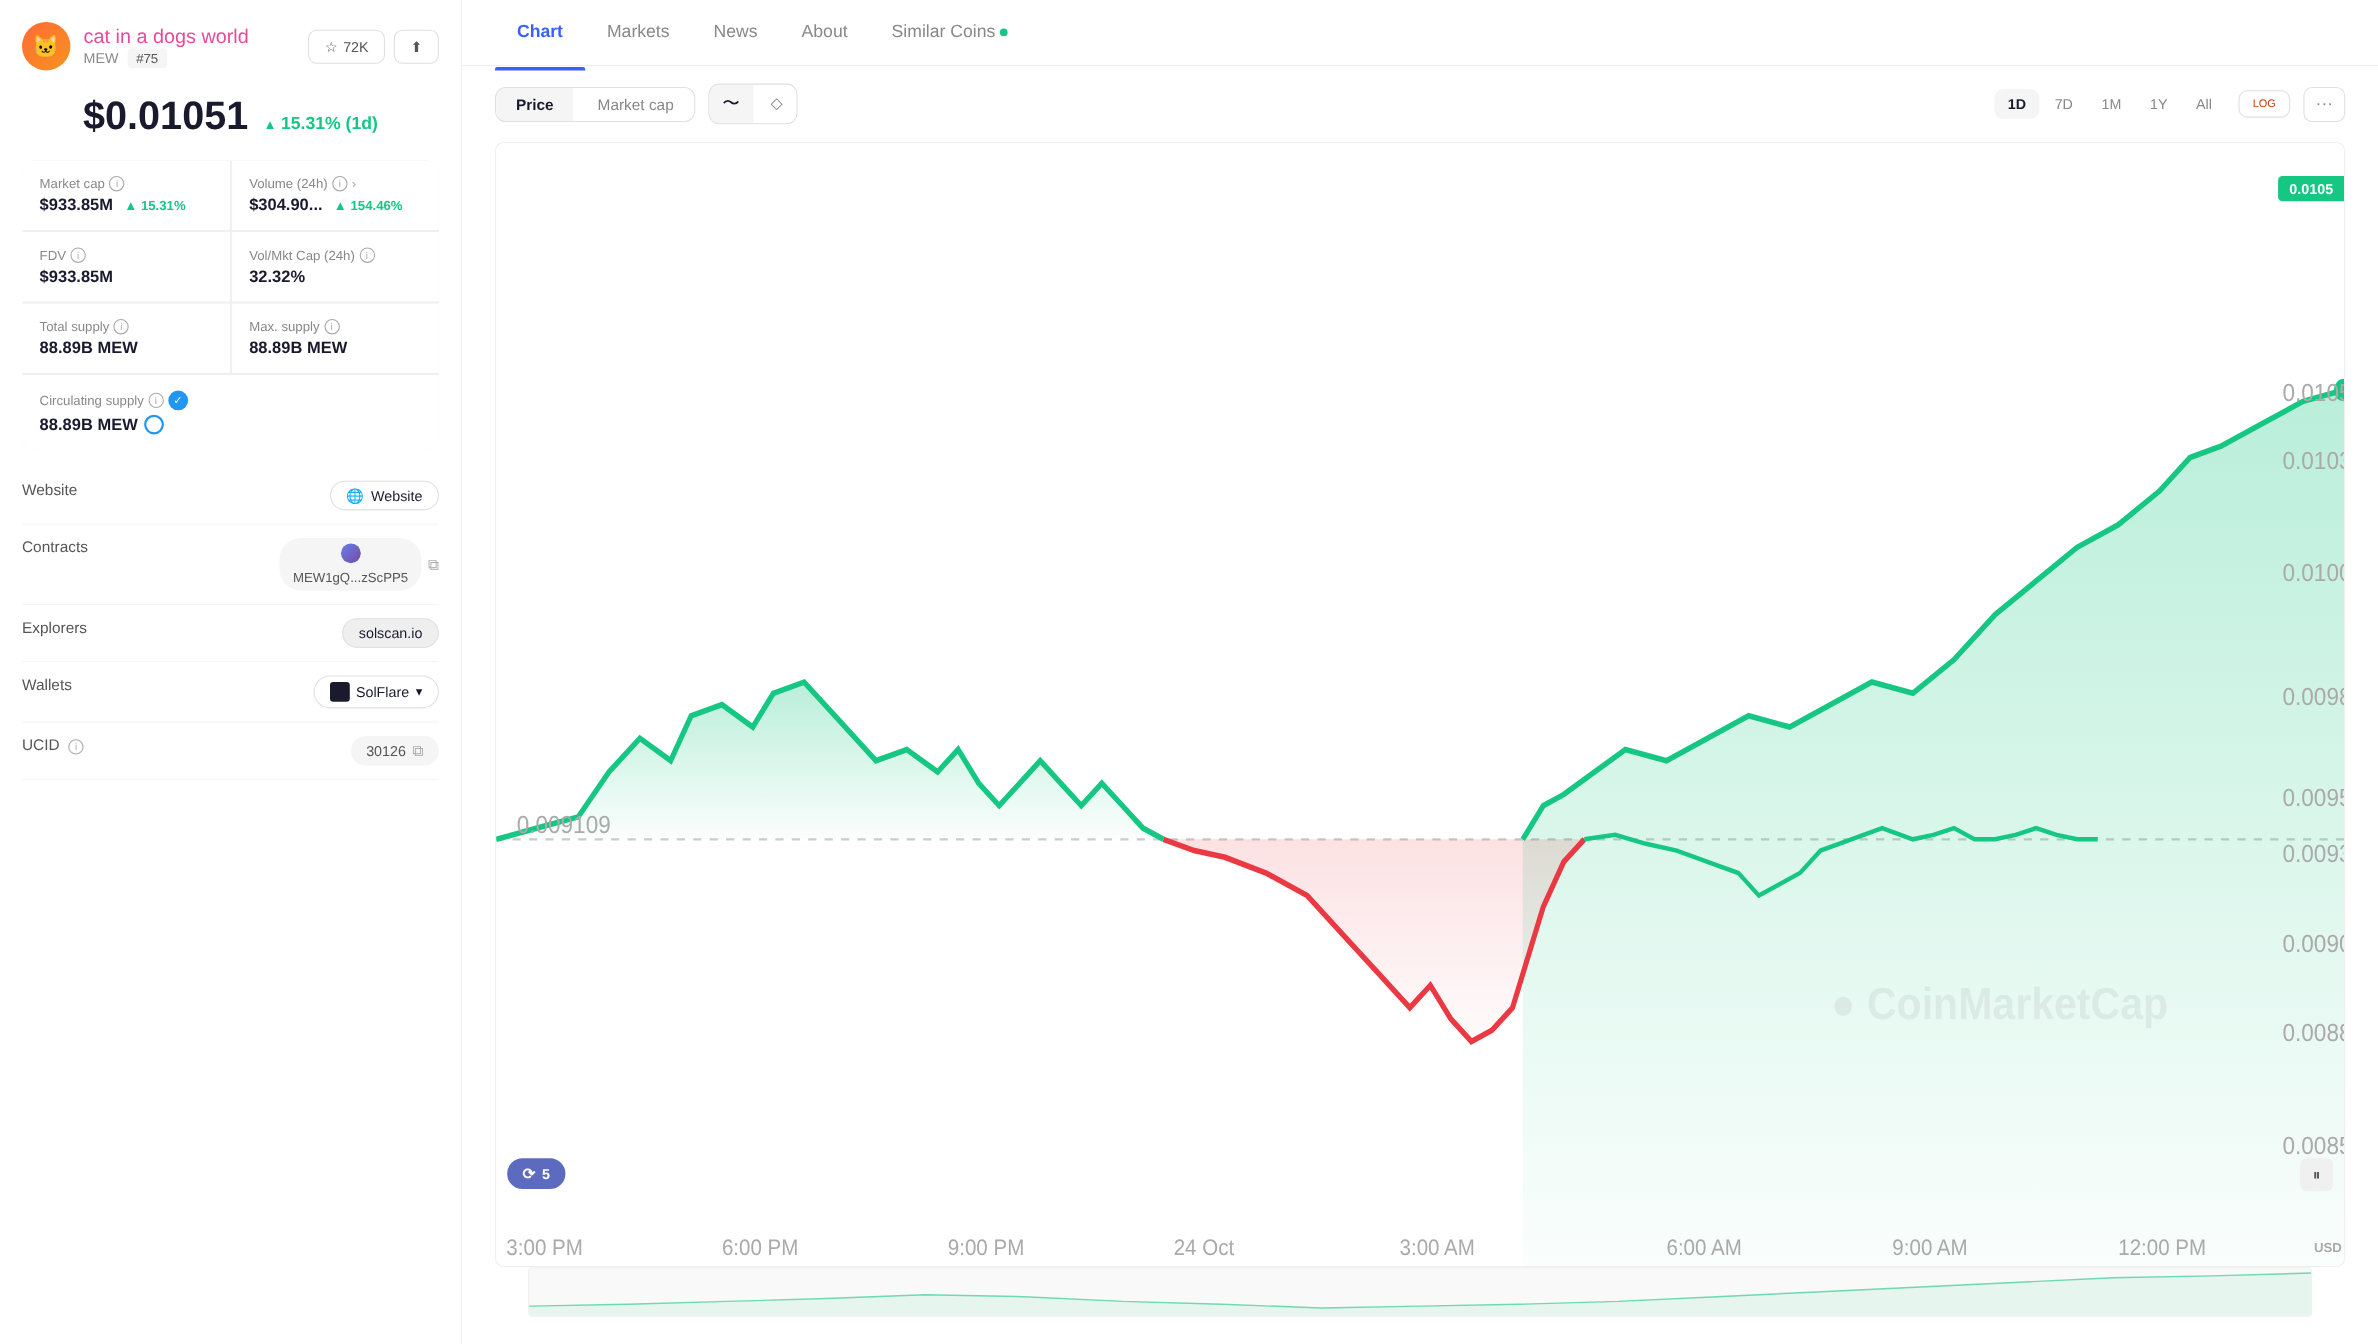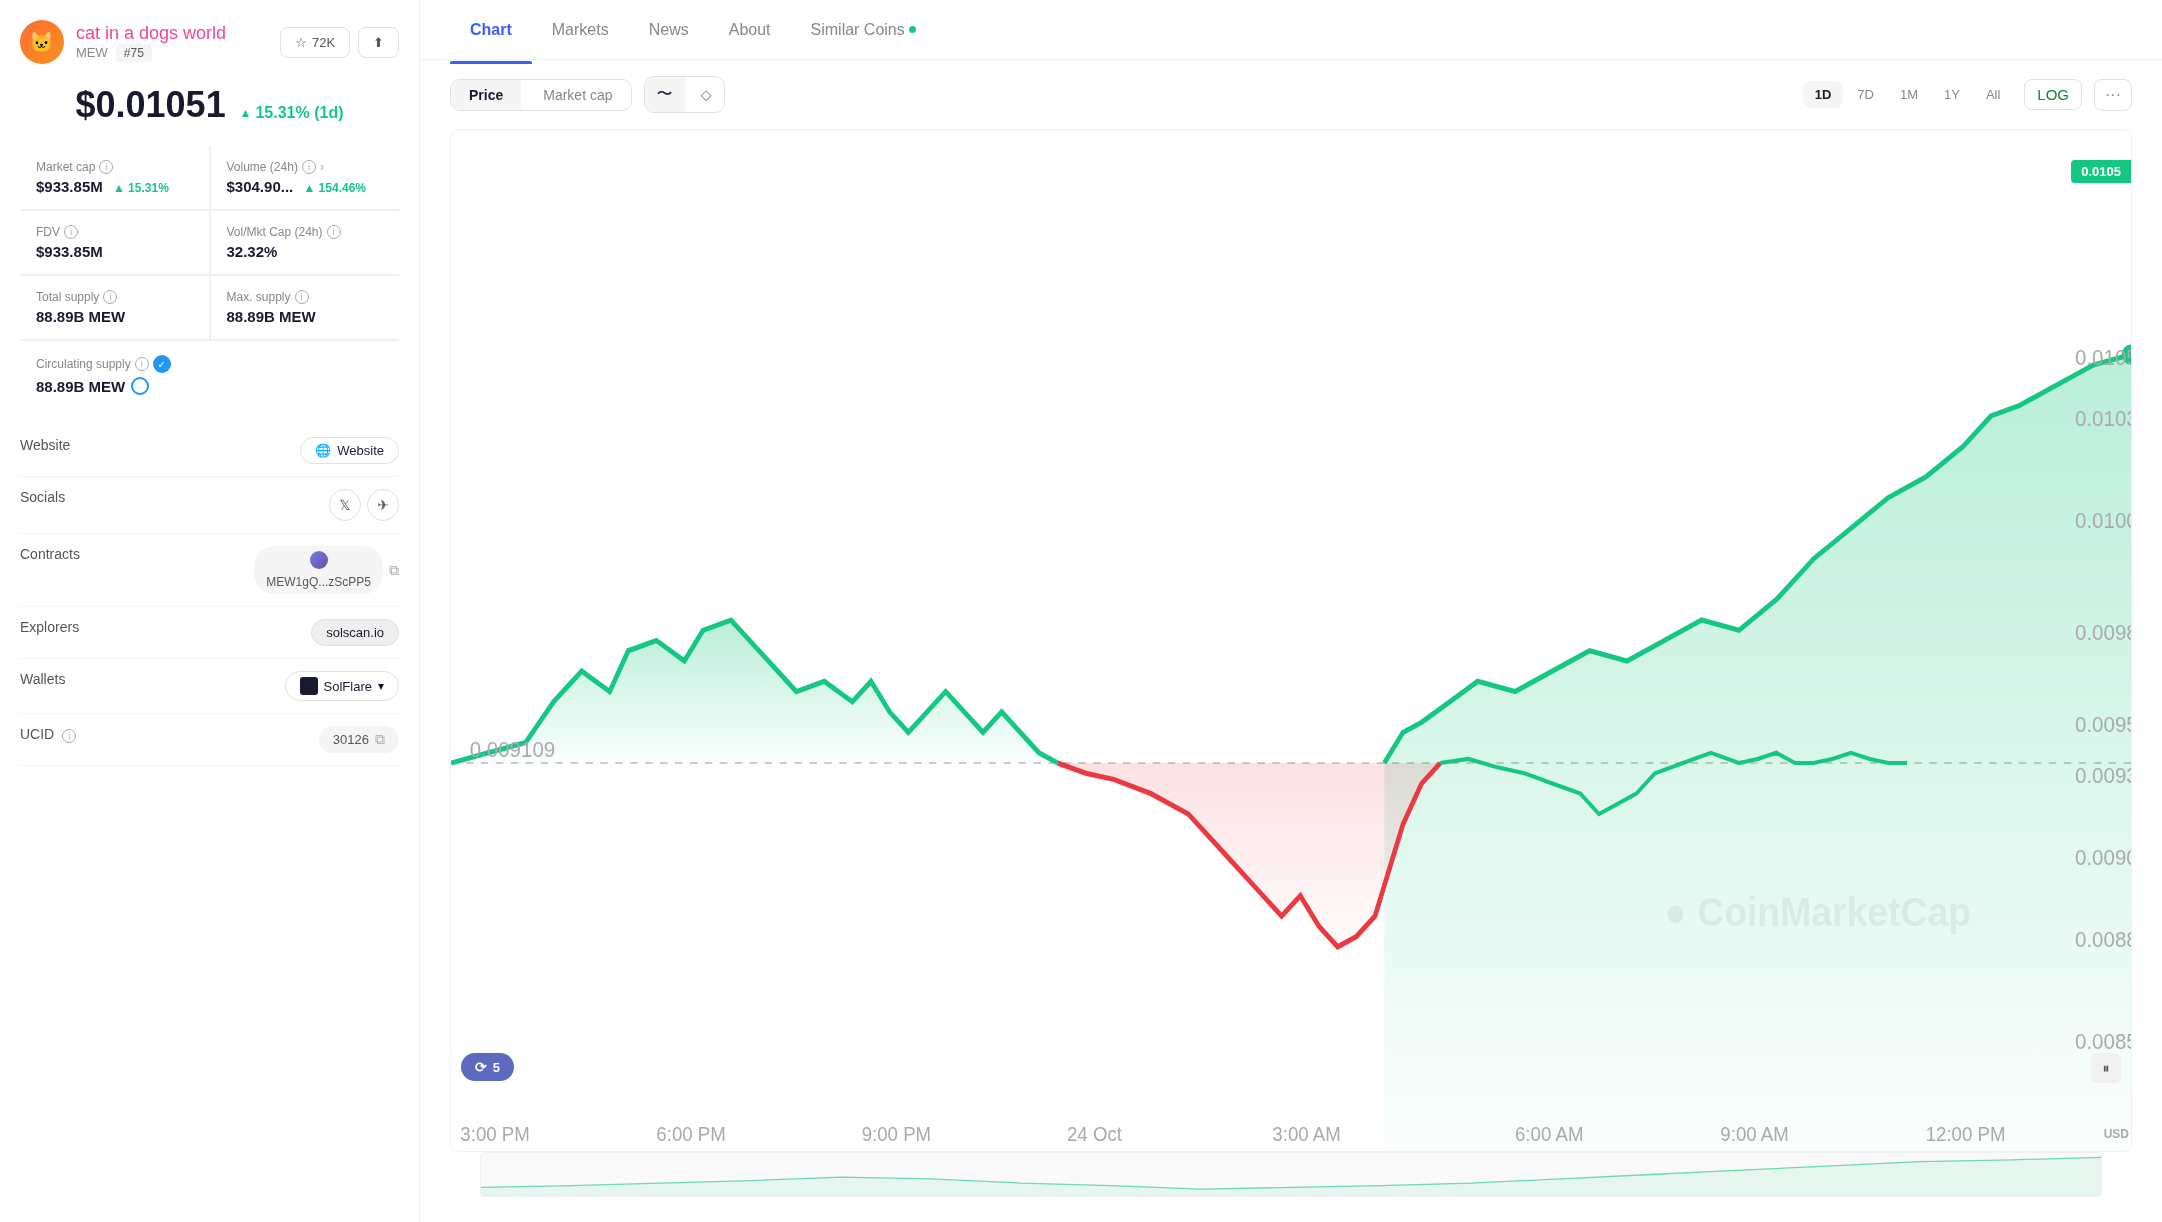--- a/index.html
+++ b/index.html
@@ -62,21 +62,21 @@
     .chart-type-group { display: flex; gap: 4px; border: 1.5px solid #e0e0e0; border-radius: 10px; overflow: hidden; }
     .chart-type-btn { padding: 7px 18px; font-size: 14px; cursor: pointer; border: none; background: #fff; color: #888; font-weight: 500; }
     .chart-type-btn.active { background: #f5f5f5; color: #1a1a2e; font-weight: 600; }
     .chart-tool-group { display: flex; gap: 4px; border: 1.5px solid #e0e0e0; border-radius: 10px; overflow: hidden; }
     .chart-tool-btn { padding: 7px 12px; cursor: pointer; border: none; background: #fff; color: #888; font-size: 16px; }
     .chart-tool-btn.active { background: #f5f5f5; color: #1a1a2e; }
     .spacer { flex: 1; }
     .time-group { display: flex; gap: 2px; }
     .time-btn { padding: 6px 12px; font-size: 13px; cursor: pointer; border: none; background: #fff; color: #888; border-radius: 8px; font-weight: 500; }
     .time-btn.active { background: #f5f5f5; color: #1a1a2e; font-weight: 600; }
-    .log-btn { padding: 6px 12px; font-size: 15px; cursor: pointer; border: 1.5px solid #e0e0e0; background: #fff; color: #15803d; border-radius: 8px; }
+    .log-btn { padding: 6px 12px; font-size: 10px; cursor: pointer; border: 1.5px solid #e0e0e0; background: #fff; color: #c2410c; border-radius: 8px; }
     .more-btn { padding: 6px 10px; font-size: 16px; cursor: pointer; border: 1.5px solid #e0e0e0; background: #fff; color: #888; border-radius: 8px; }
 
     
     .chart-wrapper { flex: 1; position: relative; padding: 0 30px 10px; overflow: hidden; }
     .chart-container { width: 100%; height: calc(100% - 60px); position: relative; border: 1px solid #f0f0f0; border-radius: 8px; overflow: hidden; background: #fff; }
     svg.main-chart { width: 100%; height: 100%; }
 
     
     .price-label { position: absolute; right: 0; top: 30px; background: #16c784; color: #fff; font-weight: 700; font-size: 13px; padding: 4px 10px; border-radius: 4px 0 0 4px; }
 
@@ -194,27 +194,20 @@
     <div class="info-row">
       <span class="info-label">Website</span>
       <div class="info-value">
         <button class="website-btn">
           <span>🌐</span>
           <span>Website</span>
         </button>
       </div>
     </div>
 
-    <div class="info-row">
-      <span class="info-label">Socials</span>
-      <div class="info-value">
-        <div class="social-icon">𝕏</div>
-        <div class="social-icon">✈</div>
-      </div>
-    </div>
 
     <div class="info-row">
       <span class="info-label">Contracts</span>
       <div class="info-value">
         <div class="contract-badge">
           <div class="contract-icon"></div>
           <span>MEW1gQ...zScPP5</span>
         </div>
         <span class="copy-icon">⧉</span>
       </div>

